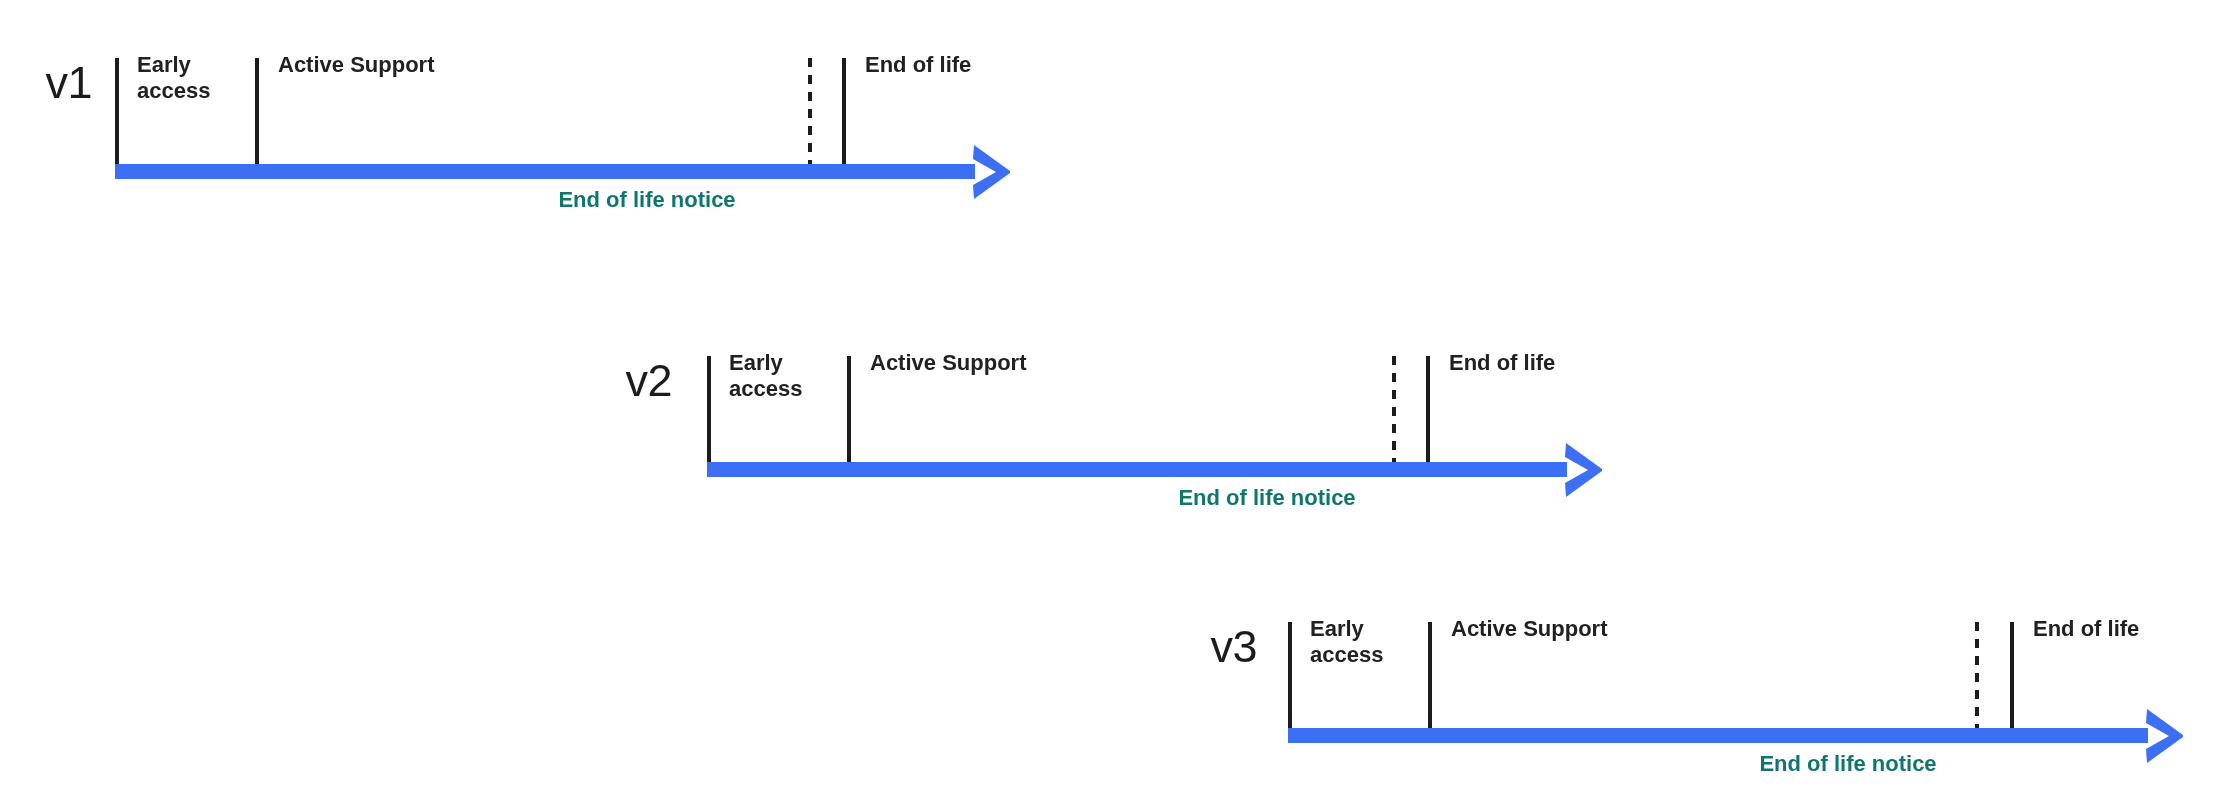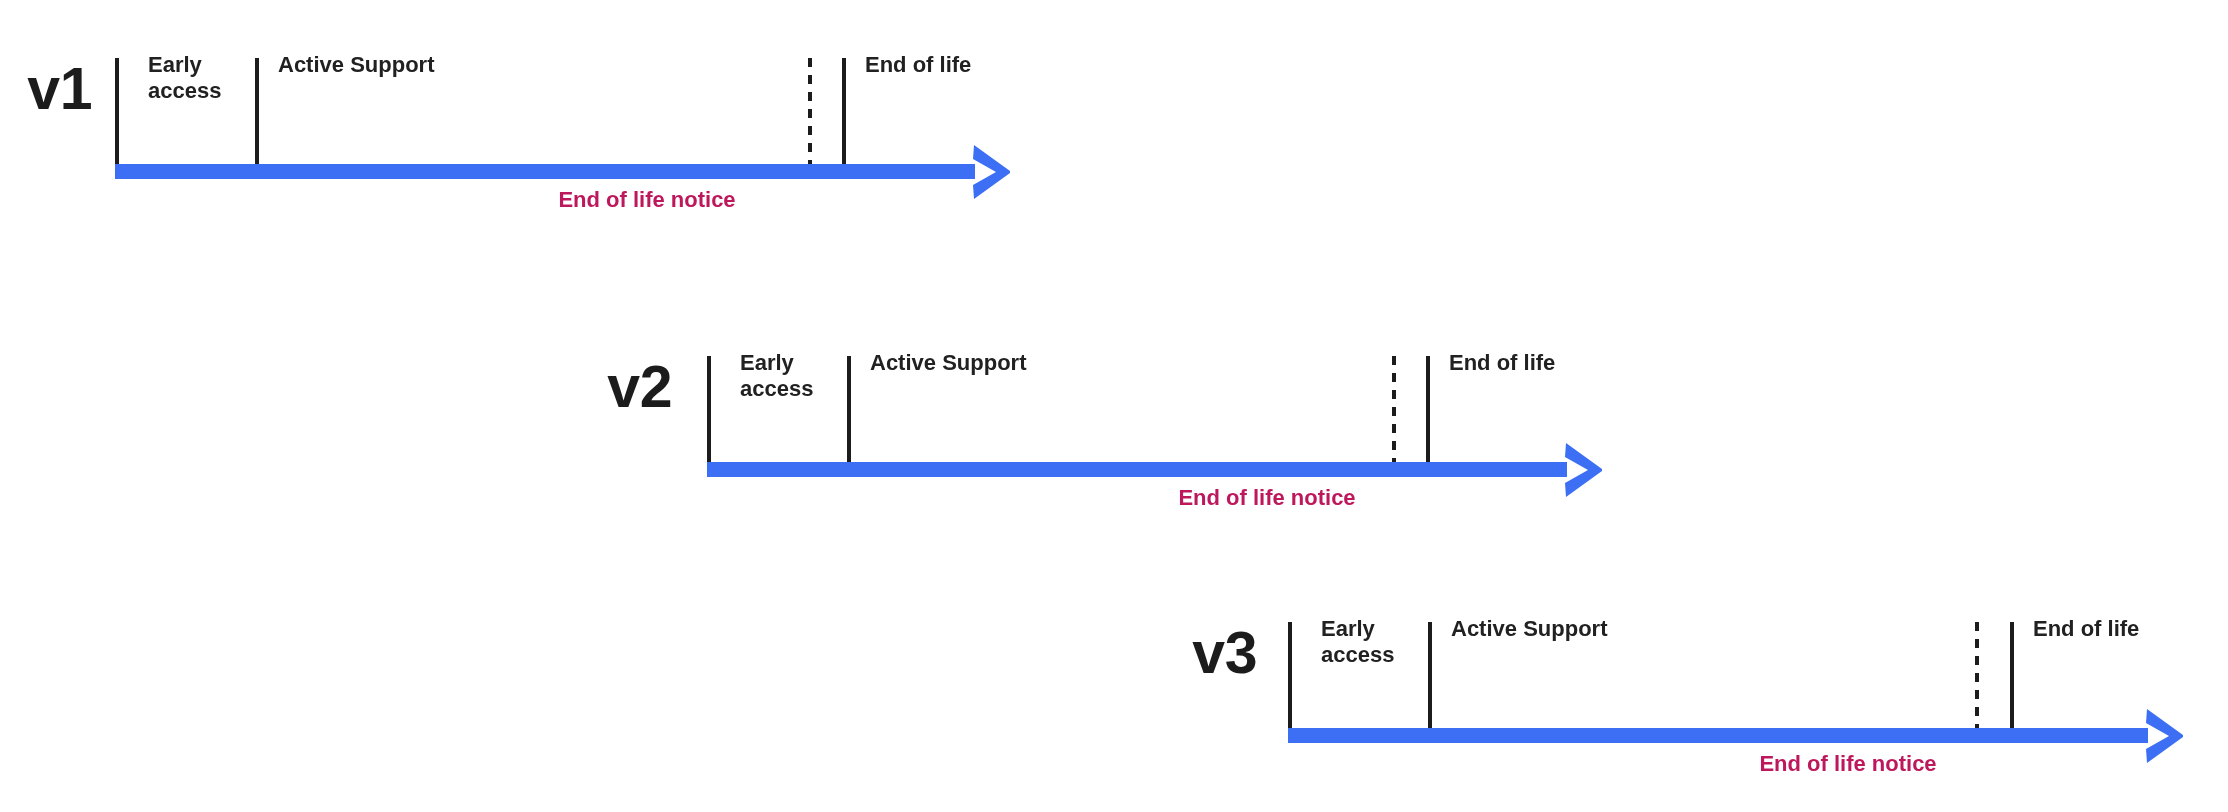--- a/index.html
+++ b/index.html
@@ -23,22 +23,22 @@
     height: 200px;
   }
 
   
   .version-label {
     position: absolute;
     left: 0;
     top: 50px;
     width: 72px;
     text-align: right;
-    font-size: 59px;
-    font-weight: 700;
+    font-size: 45px;
+    font-weight: 400;
     line-height: 1;
     letter-spacing: -0.5px;
     color: #1c1c1c;
   }
 
   
   .track {
     position: absolute;
     top: 0;
     height: 200px;
@@ -73,21 +73,20 @@
     position: absolute;
     top: 42px;
     font-size: 22px;
     font-weight: 700;
     line-height: 1.18;
     color: #212121;
     white-space: pre-line;
   }
   .phase-label.wrap {
     white-space: normal;
-    margin-left: 11px;
   }
 
   
   .arrow-shaft {
     position: absolute;
     top: 154px;
     height: 15px;
     background: #3D6FF5;
   }
   .arrow-head {
@@ -98,21 +97,21 @@
   }
   .arrow-head svg { display: block; }
 
   
   .notice-label {
     position: absolute;
     top: 177px;
     font-size: 22px;
     font-weight: 700;
     line-height: 1.2;
-    color: #be185d;
+    color: #0f766e;
     white-space: nowrap;
     transform: translateX(-50%);
   }
 </style>
 </head>
 <body>
 
 <div id="diagram-root">
     <div class="timeline" style="left: 0px; top: 10px; width: 2228px;">
       <div class="version-label" style="left: 20px;">v1</div>

